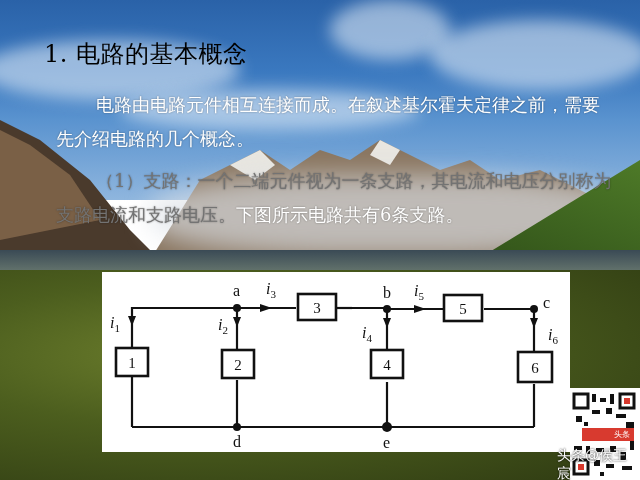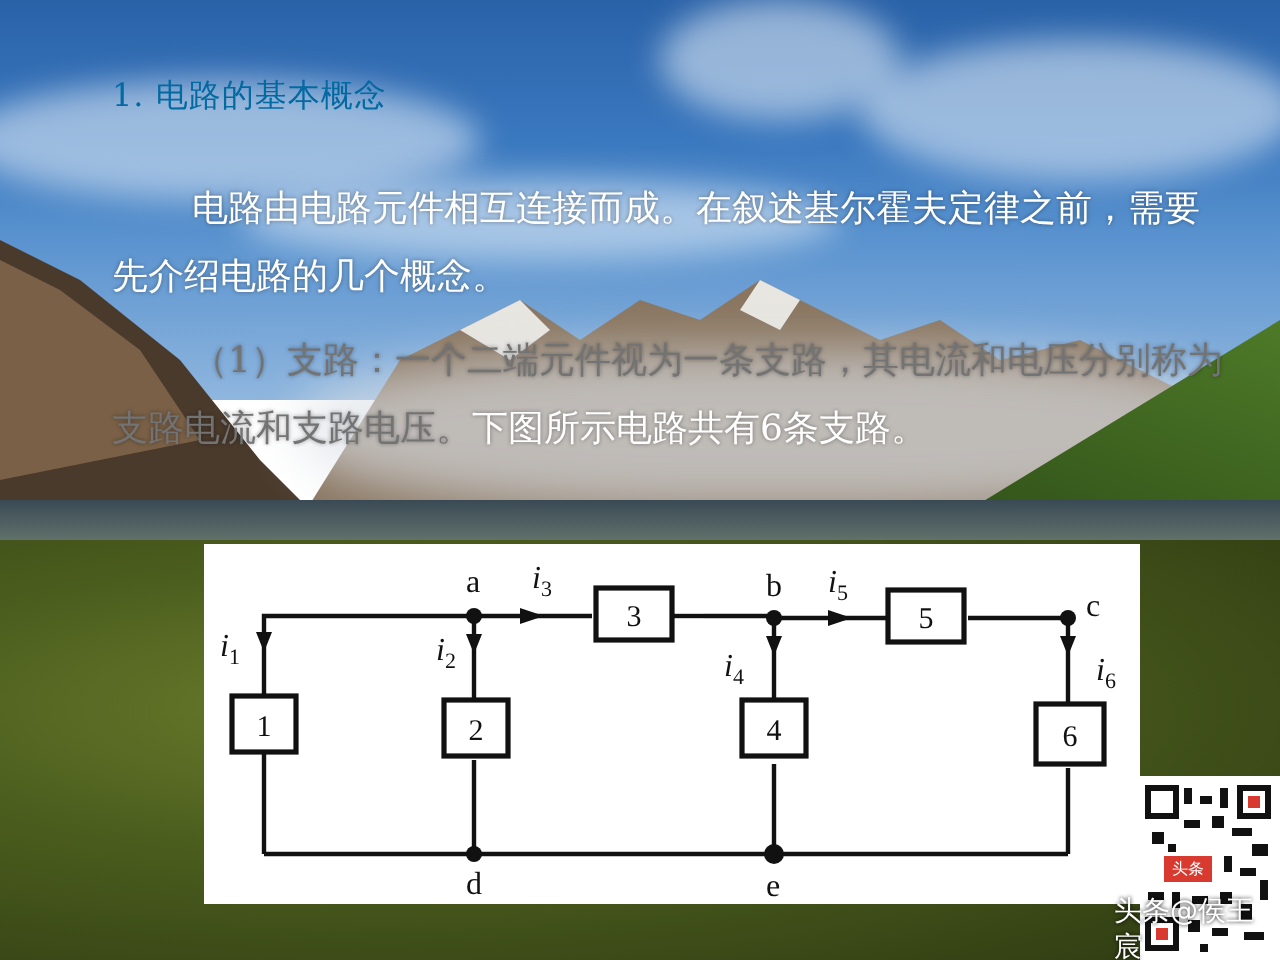--- a/index.html
+++ b/index.html
@@ -8,32 +8,32 @@
   .sky { position:absolute; left:0; top:0; width:640px; height:200px;
     background: linear-gradient(180deg,#2a62a8 0%,#3a78bf 35%,#5a93cf 60%,#8fb6de 100%); }
   .cloud { position:absolute; border-radius:50%; background:rgba(235,242,250,0.55); filter:blur(8px); }
   .mountains { position:absolute; left:0; top:120px; width:640px; height:140px; }
   .mist { position:absolute; left:150px; top:175px; width:480px; height:80px; background:rgba(220,225,230,0.65); filter:blur(12px); border-radius:40%; }
   .lake { position:absolute; left:0; top:250px; width:640px; height:25px; background:linear-gradient(180deg,#3a4a55,#6a7a70); }
   .grass { position:absolute; left:0; top:270px; width:640px; height:210px;
     background: radial-gradient(ellipse at 30% 40%, #6b7d2c 0%, #4c5e1e 40%, #2e3a12 100%); }
   .hill-r { position:absolute; right:0; top:160px; width:180px; height:110px; background:linear-gradient(200deg,#4e7a28,#2f4f18); clip-path:polygon(100% 0,100% 100%,0 100%); }
 
-  .title { position:absolute; left:56px; top:38px; font-size:16px; color:#0369a1; letter-spacing:0.5px; }
+  .title { position:absolute; left:44px; top:38px; font-size:24px; color:#000000; letter-spacing:0.5px; }
   .para { position:absolute; left:56px; width:560px; font-size:18px; line-height:34px; color:#ffffff; text-shadow:0 0 2px rgba(0,0,0,0.4); }
   .p1 { top:88px; }
   .p2 { top:164px; }
   .yellow { color:#737373; }
   .indent { display:inline-block; width:40px; }
 
   .diagram { position:absolute; left:102px; top:272px; width:468px; height:180px; background:#ffffff; }
   .diagram svg { position:absolute; left:0; top:0; }
 
   .qr { position:absolute; left:570px; top:388px; width:70px; height:92px; background:#fff; }
-  .qr-badge { position:absolute; left:12px; top:40px; width:24px; height:13px; background:#d83a2f; color:#fff; font-size:8px; text-align:center; line-height:13px; font-family:"DejaVu Sans",sans-serif; }
+  .qr-badge { position:absolute; left:12px; top:40px; width:24px; height:13px; background:#d83a2f; color:#fff; font-size:8px; text-align:center; line-height:13px; font-family:"DejaVu Sans",sans-serif;padding-left:28px; }
   .watermark { position:absolute; left:525px; top:447px; font-size:14px; color:#ffffff; font-family:"DejaVu Sans",sans-serif; text-shadow:0 0 2px #000;margin-left:32px; }
 </style>
 </head>
 <body>
 
 <div class="bg">
   <div class="sky"></div>
   <div class="cloud" style="left:-20px;top:40px;width:260px;height:60px;"></div>
   <div class="cloud" style="left:120px;top:90px;width:300px;height:40px;"></div>
   <div class="cloud" style="left:330px;top:0px;width:120px;height:60px;"></div>

